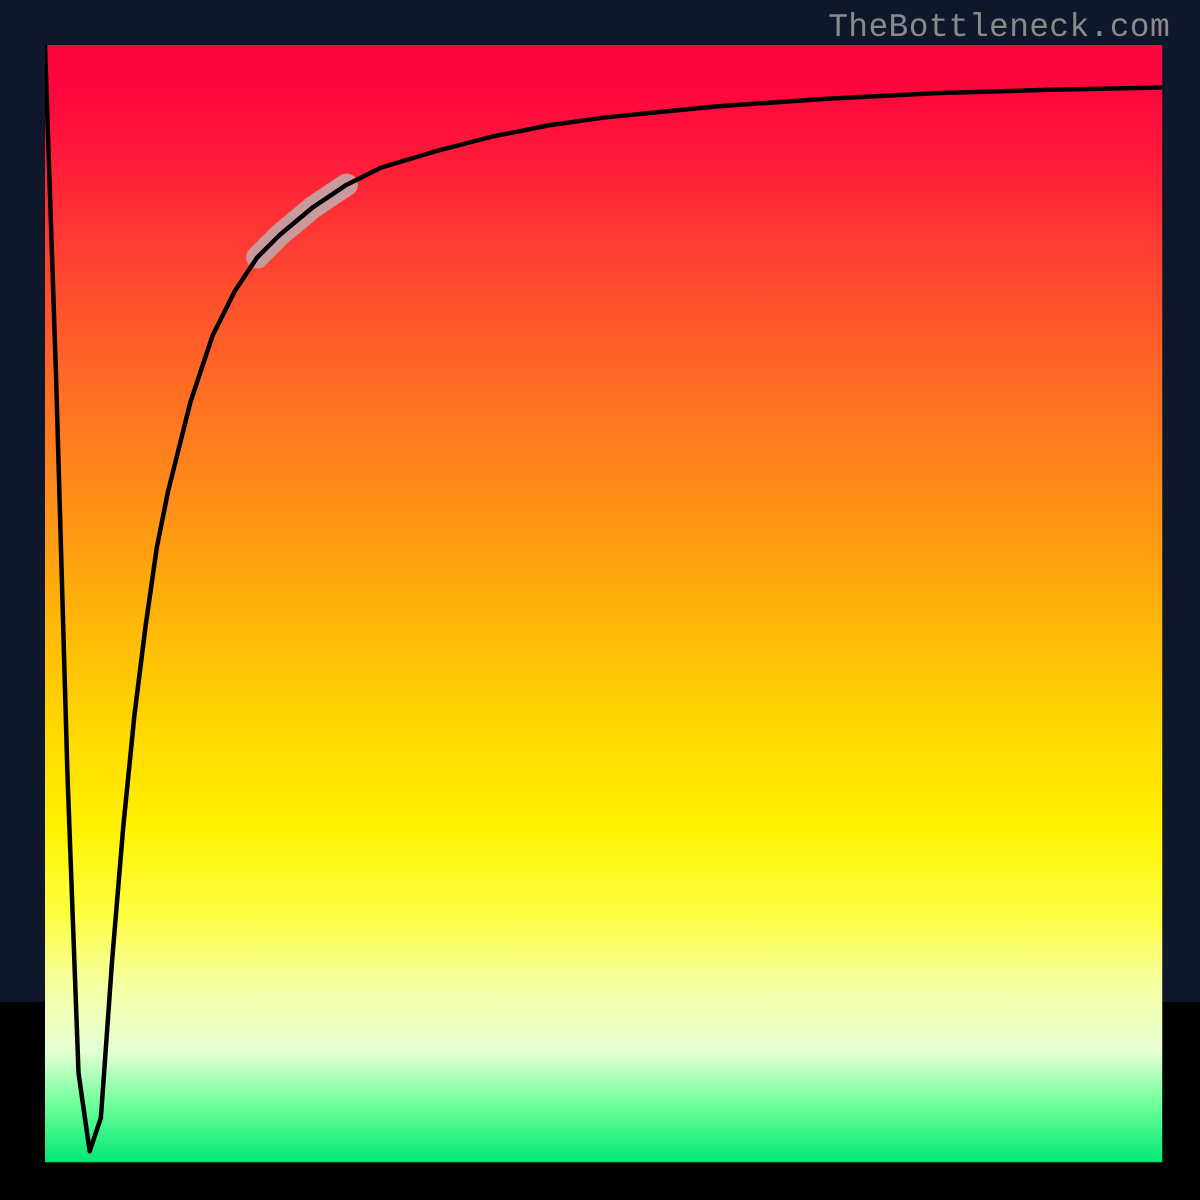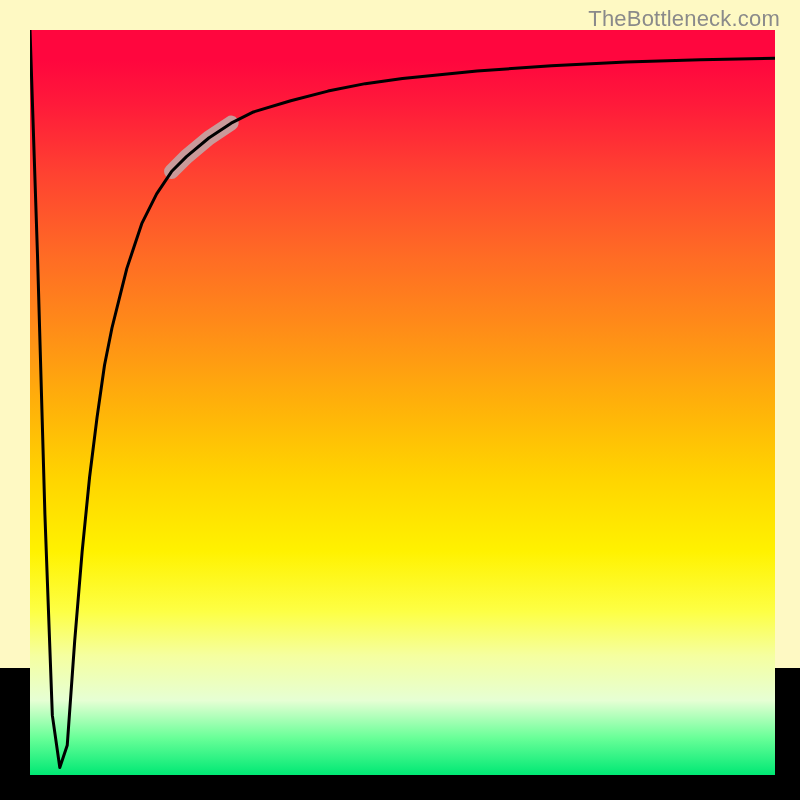--- a/index.html
+++ b/index.html
@@ -8,21 +8,22 @@
     width: 800px;
     height: 800px;
     overflow: hidden;
     background: #000;
     font-family: Arial, Helvetica, sans-serif;
   }
   .frame {
     position: relative;
     width: 800px;
     height: 668px;
-    background: #fef9c3;
+    background: #0f172a;
+    font-family: Liberation Mono, monospace;
   }
   .plot-area {
     position: absolute;
     left: 30px;
     top: 30px;
     width: 745px;
     height: 745px;
     overflow: hidden;
   }
   .gradient-bg {

